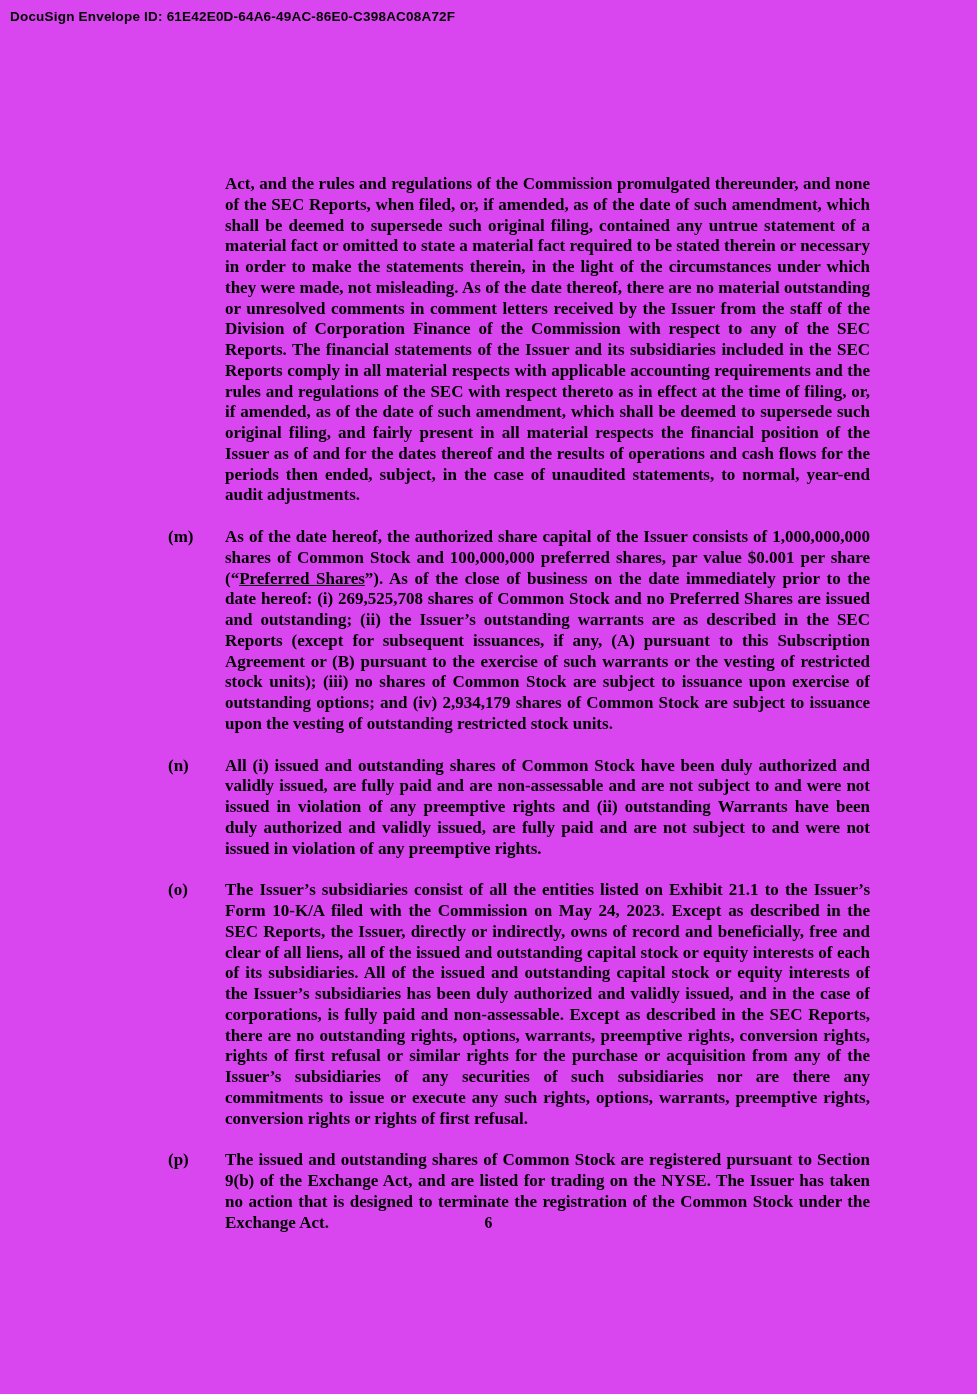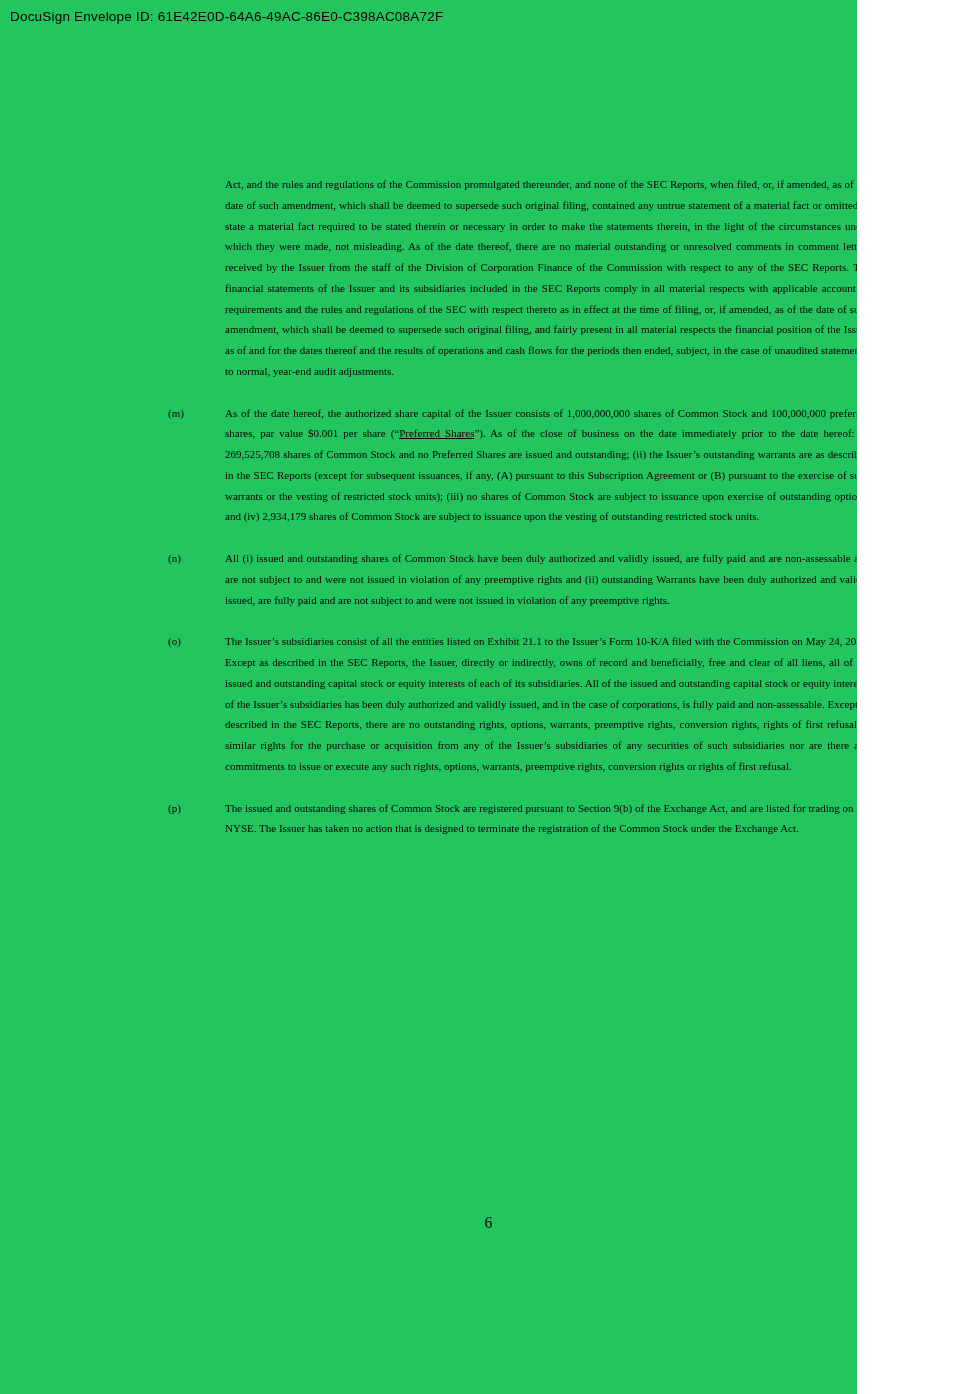--- a/index.html
+++ b/index.html
@@ -2,43 +2,44 @@
 <html><head>
 <meta charset="utf-8">
 <style>
   html, body {
     margin: 0;
     padding: 0;
     background: #ffffff;
   }
   .page {
     position: relative;
-    width: 857px;
+    width: 977px;
     height: 1394px;
-    background: #22c55e;
+    background: #d946ef;
     overflow: hidden;
     color: #000000;
+    font-weight: bold;
   }
   .envelope-header {
     position: absolute;
     top: 9px;
     left: 10px;
     font-family: "Liberation Sans", sans-serif;
     font-size: 13.5px;
     letter-spacing: 0.2px;
     color: #000000;
     white-space: nowrap;
   }
   .doc-body {
     position: absolute;
     top: 174px;
     left: 168px;
     width: 702px;
     font-family: "Liberation Serif", serif;
-    font-size: 11px;
+    font-size: 17px;
     line-height: 20.75px;
   }
   .para {
     display: flex;
     margin: 0 0 21px 0;
   }
   .para-label {
     flex: 0 0 57px;
     width: 57px;
   }

